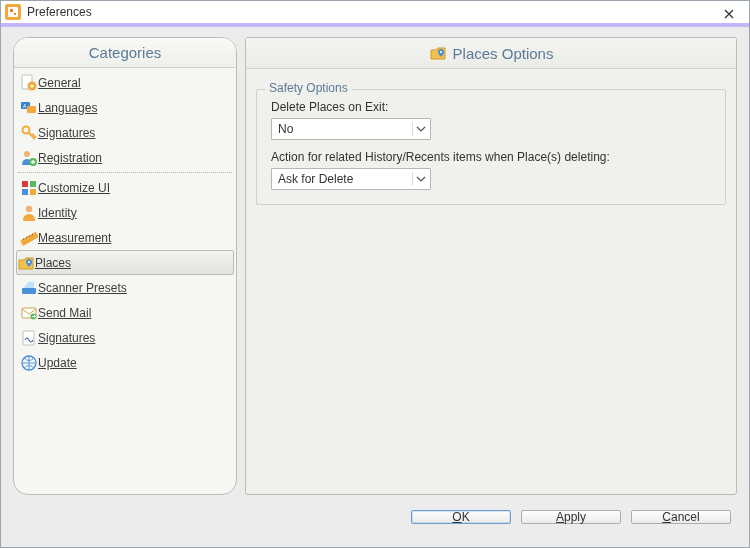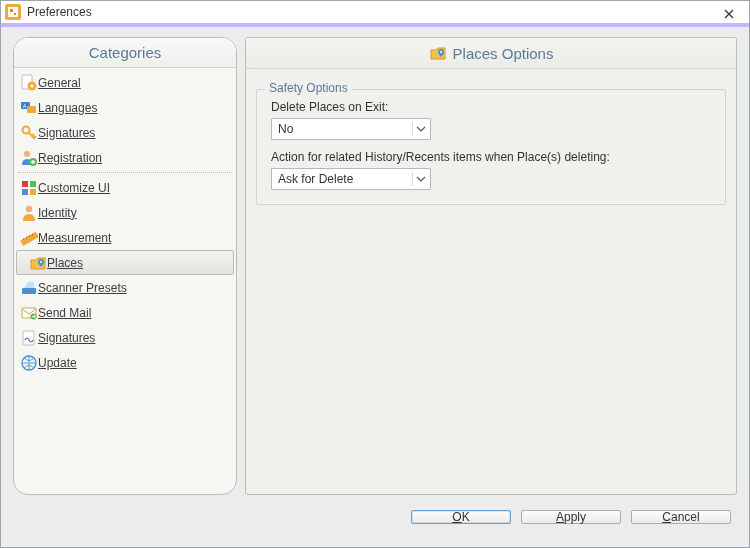--- a/index.html
+++ b/index.html
@@ -98,21 +98,21 @@
   .cat-item .cat-icon {
     width: 18px; height: 18px;
     display: flex; align-items: center; justify-content: center;
     flex-shrink: 0;
   }
   .cat-item.selected {
     background: linear-gradient(#f2f2ef, #e3e3df);
     border: 1px solid #b9bdb9;
     border-radius: 2px;
     margin: 0 2px;
-    padding-left: 12px;
+    padding-left: 0;
   }
   .cat-divider {
     border-top: 1px dotted #b8b8b8;
     margin: 2px 4px;
   }
   
   .options {
     flex: 1;
     border: 1px solid #b7bdb8;
     border-radius: 3px;

